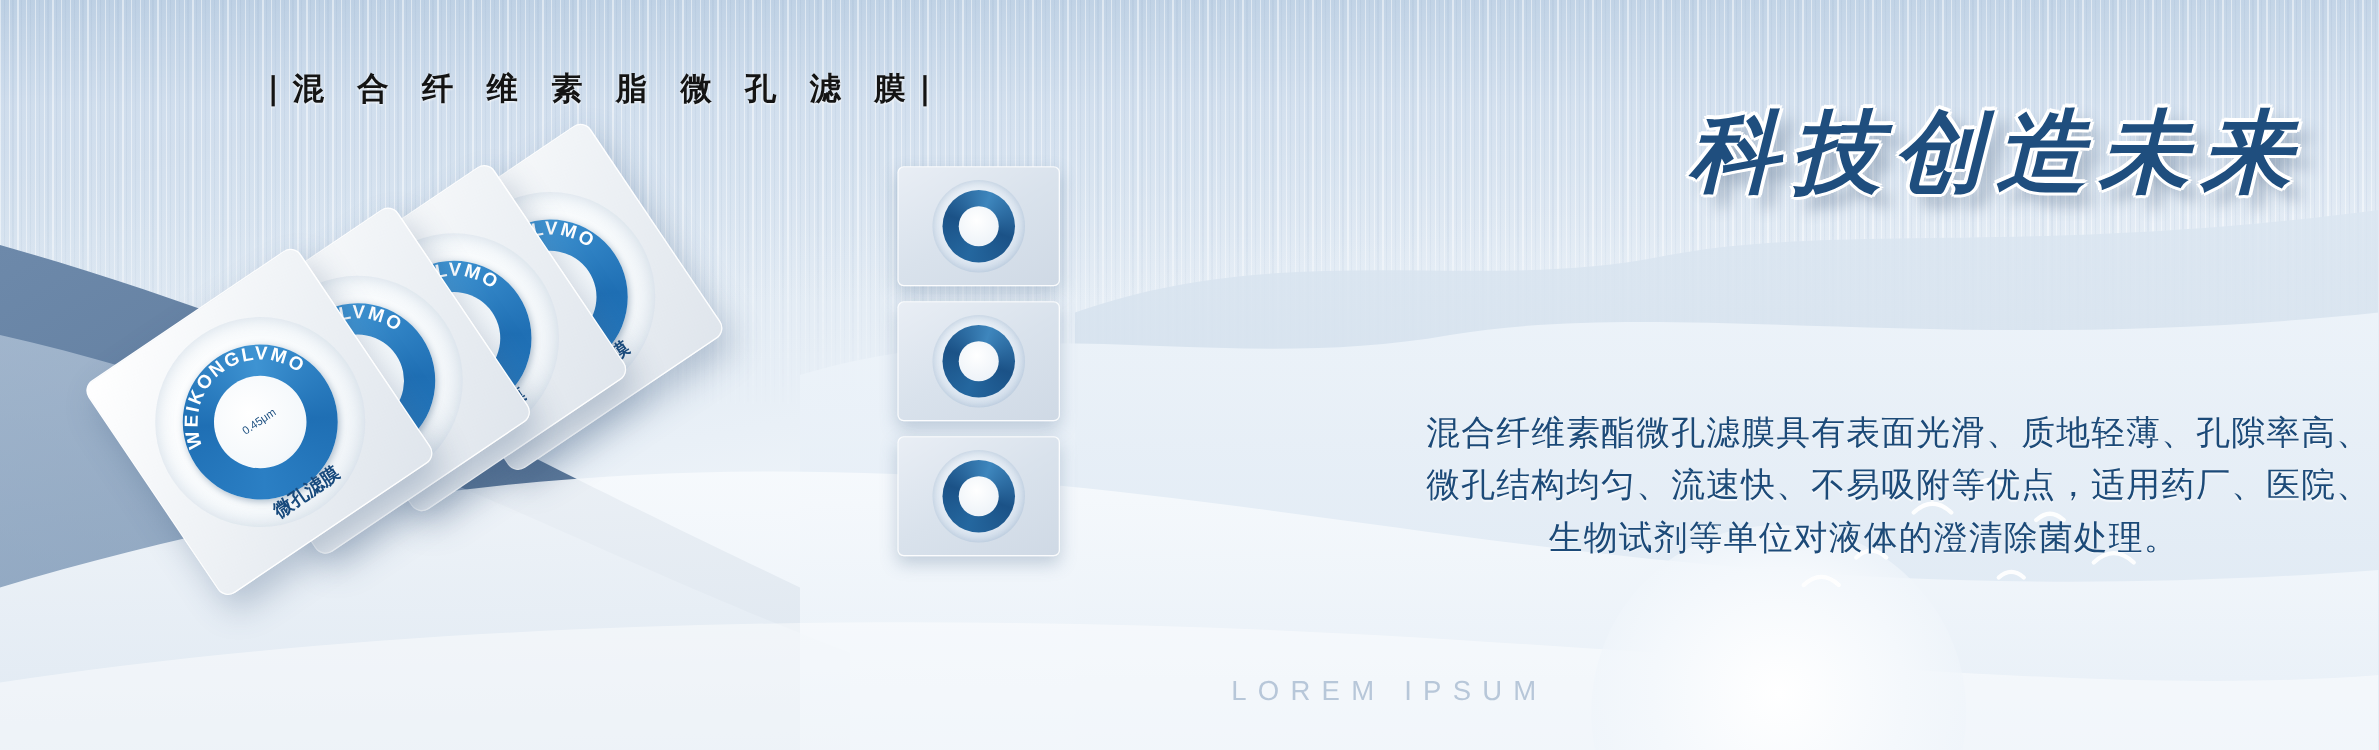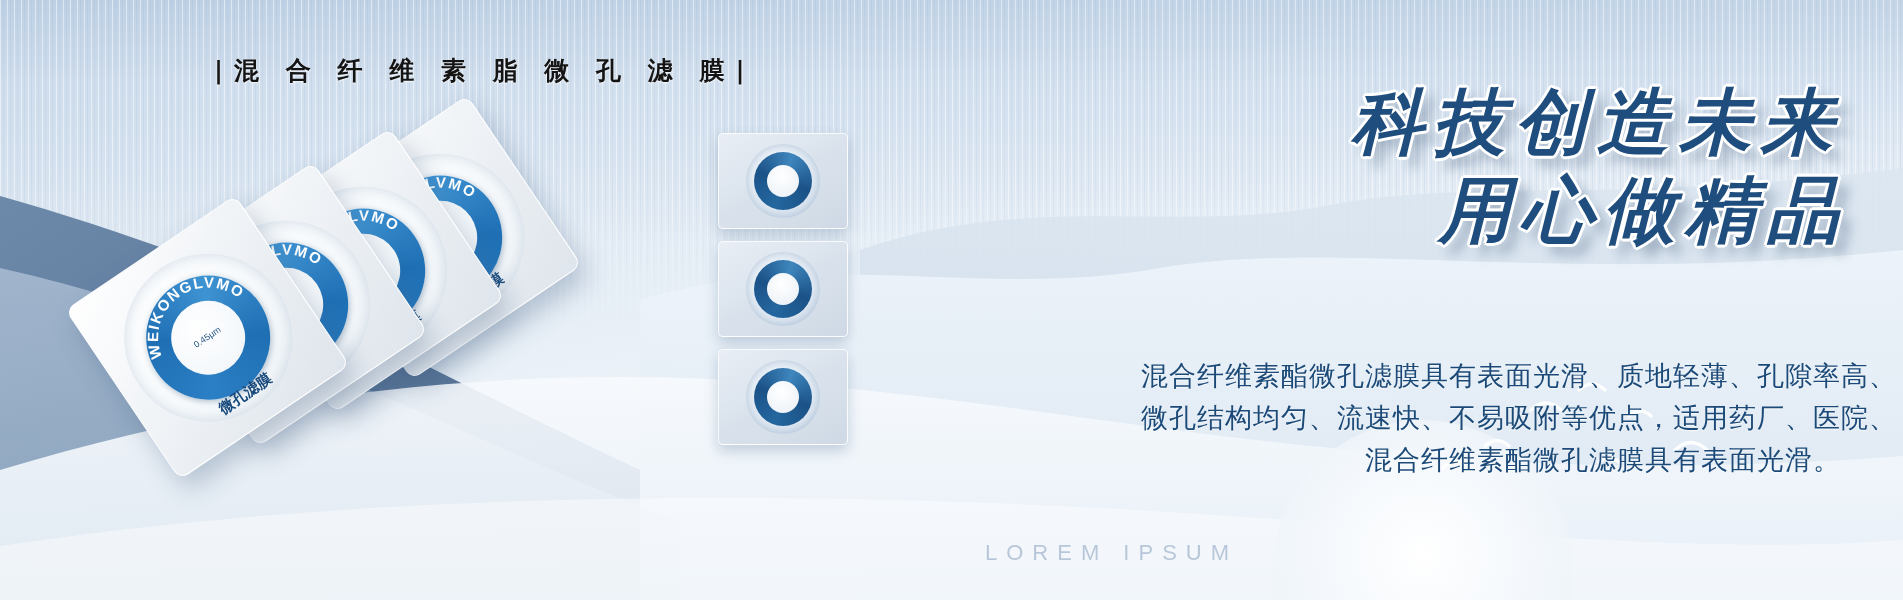--- a/index.html
+++ b/index.html
@@ -119,21 +119,21 @@
     white-space:nowrap;
     text-shadow:
       3px 0 0 #fff, -3px 0 0 #fff, 0 3px 0 #fff, 0 -3px 0 #fff,
       2px 2px 0 #fff, -2px 2px 0 #fff, 2px -2px 0 #fff, -2px -2px 0 #fff,
       10px 10px 12px rgba(70,95,125,.45);
   }
   .h2 { margin-top:10px; margin-right:-6px; }
 
   
   .para {
-    position:absolute; right:62px; top:356px; width:700px; text-align:right;
+    position:absolute; right:62px; top:326px; width:700px; text-align:center;
     font-family:Liberation Sans, sans-serif;
     font-size:27px; line-height:1.55; color:#1c4a78; letter-spacing:1px;
     text-shadow:0 1px 1px rgba(255,255,255,.7);
   }
   .para div{ white-space:nowrap; }
 
   
   .smalltitle {
     position:absolute; left:212px; top:54px;
     font-family:"DejaVu Serif", serif;
@@ -314,24 +314,23 @@
       <div class="mini">
         <div class="ringsm">
           <div class="core"></div>
         </div>
       </div>
     </div>
   </div>
 
   <div class="headline">
     <div class="h-line h1">科技创造未来</div>
-    <div class="h-line h2">用心做精品</div>
   </div>
 
   <div class="para">
     <div>混合纤维素酯微孔滤膜具有表面光滑、质地轻薄、孔隙率高、</div>
     <div>微孔结构均匀、流速快、不易吸附等优点，适用药厂、医院、</div>
-    <div>混合纤维素酯微孔滤膜具有表面光滑。</div>
+    <div>生物试剂等单位对液体的澄清除菌处理。</div>
   </div>
 
   <div class="watermark">LOREM IPSUM</div>
 
 </div>
 
 </body></html>

